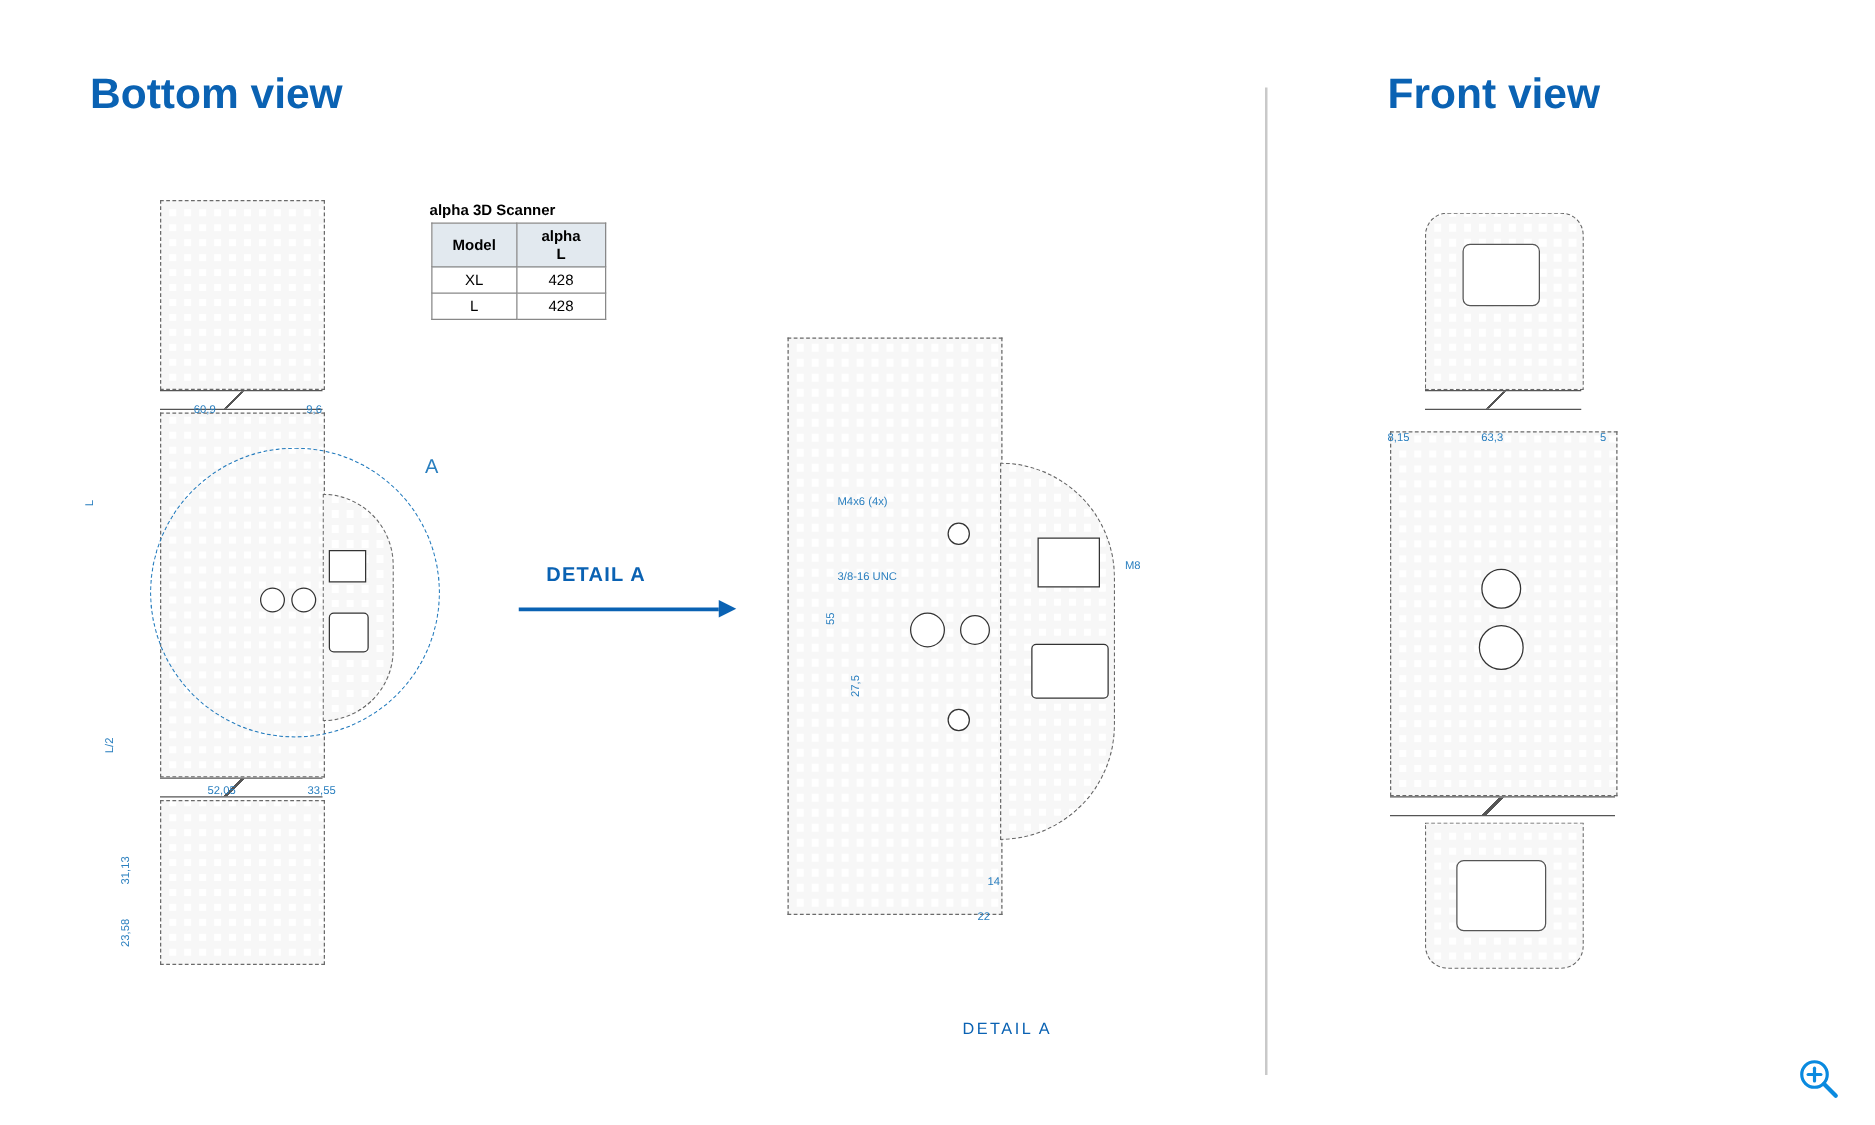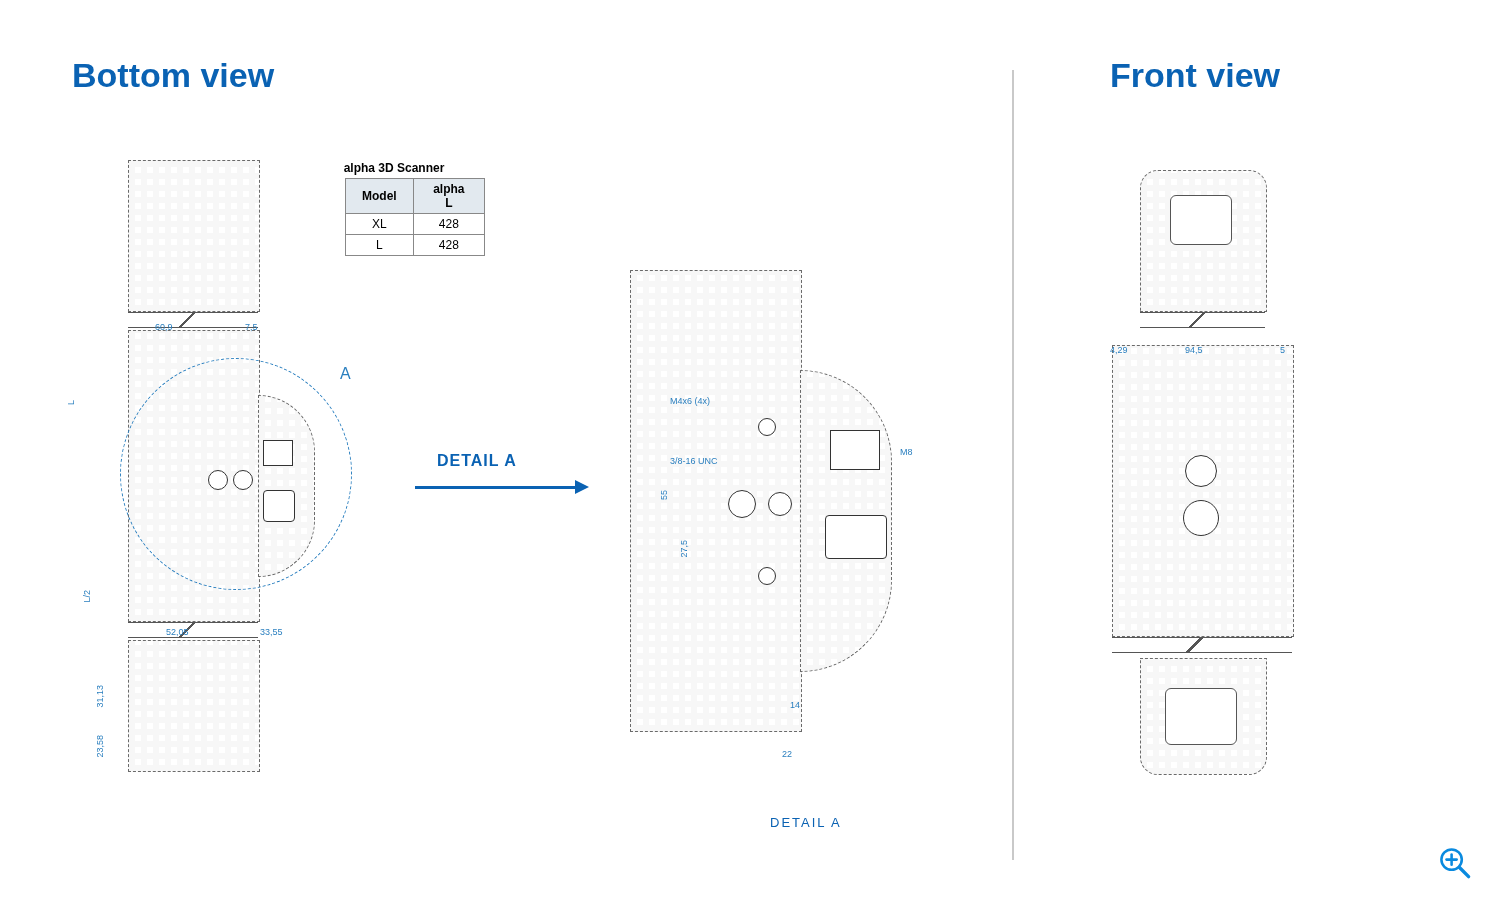--- a/index.html
+++ b/index.html
@@ -78,23 +78,23 @@
   <div class="portSq" style="left:263px;top:490px;width:30px;height:30px;border-radius:4px"></div>
 
   <div class="detail-circle" style="left:120px;top:358px;width:230px;height:230px"></div>
   <div class="circA" style="left:340px;top:365px">A</div>
 
   <span class="dim dimV" style="left:66px;top:400px">L</span>
   <span class="dim dimV" style="left:82px;top:590px">L/2</span>
   <span class="dim dimV" style="left:95px;top:685px">31,13</span>
   <span class="dim dimV" style="left:95px;top:735px">23,58</span>
   <span class="dim" style="left:166px;top:627px">52,05</span>
-  <span class="dim" style="left:260px;top:627px">33,55</span>
+  <span class="dim" style="left:246px;top:627px">33,55</span>
   <span class="dim" style="left:155px;top:322px">60,9</span>
-  <span class="dim" style="left:245px;top:322px">7,5</span>
+  <span class="dim" style="left:245px;top:322px">9,6</span>
 </div>
 
 <div class="detail-label" style="left:437px;top:452px">DETAIL A</div>
 <div class="arrow-line" style="left:415px;top:486px;width:160px"></div>
 <div class="arrow-head" style="left:575px;top:480px"></div>
 
 <div>
   <div class="draw" style="left:630px;top:270px;width:170px;height:460px"></div>
   <div class="draw" style="left:800px;top:370px;width:90px;height:300px;border-radius:0 160px 160px 0"></div>
   <div class="port" style="left:758px;top:418px;width:16px;height:16px"></div>
@@ -103,39 +103,39 @@
   <div class="port" style="left:768px;top:492px;width:22px;height:22px"></div>
   <div class="portSq" style="left:830px;top:430px;width:48px;height:38px"></div>
   <div class="portSq" style="left:825px;top:515px;width:60px;height:42px;border-radius:4px"></div>
 
   <span class="note" style="left:670px;top:396px">M4x6  (4x)</span>
   <span class="note" style="left:670px;top:456px">3/8-16 UNC</span>
   <span class="note" style="left:900px;top:447px">M8</span>
   <span class="dim dimV" style="left:659px;top:490px">55</span>
   <span class="dim dimV" style="left:679px;top:540px">27,5</span>
   <span class="dim" style="left:790px;top:700px">14</span>
-  <span class="dim" style="left:782px;top:749px">22</span>
+  <span class="dim" style="left:782px;top:728px">22</span>
 </div>
 <div class="caption" style="left:770px;top:815px">DETAIL A</div>
 
 <div>
   <div class="draw" style="left:1140px;top:170px;width:125px;height:140px;border-radius:18px 18px 0 0"></div>
   <div class="lens" style="left:1170px;top:195px;width:60px;height:48px"></div>
   <div class="break" style="left:1140px;top:312px;width:125px"></div>
 
   <div class="draw" style="left:1112px;top:345px;width:180px;height:290px"></div>
   <div class="port" style="left:1185px;top:455px;width:30px;height:30px"></div>
   <div class="port" style="left:1183px;top:500px;width:34px;height:34px"></div>
   <div class="break" style="left:1112px;top:637px;width:180px"></div>
 
   <div class="draw" style="left:1140px;top:658px;width:125px;height:115px;border-radius:0 0 18px 18px"></div>
   <div class="lens" style="left:1165px;top:688px;width:70px;height:55px"></div>
 
-  <span class="dim" style="left:1110px;top:345px">4,29</span>
-  <span class="dim" style="left:1185px;top:345px">94,5</span>
+  <span class="dim" style="left:1110px;top:345px">8,15</span>
+  <span class="dim" style="left:1185px;top:345px">63,3</span>
   <span class="dim" style="left:1280px;top:345px">5</span>
 </div>
 
 <div class="zoom" style="right:28px;bottom:20px" title="zoom-in-icon">
   <svg viewBox="0 0 40 40">
     <circle cx="16" cy="16" r="12" fill="none" stroke="#0a8adf" stroke-width="3"></circle>
     <line x1="25" y1="25" x2="36" y2="36" stroke="#0a8adf" stroke-width="4" stroke-linecap="round"></line>
     <line x1="16" y1="10" x2="16" y2="22" stroke="#0a8adf" stroke-width="3" stroke-linecap="round"></line>
     <line x1="10" y1="16" x2="22" y2="16" stroke="#0a8adf" stroke-width="3" stroke-linecap="round"></line>
   </svg>

